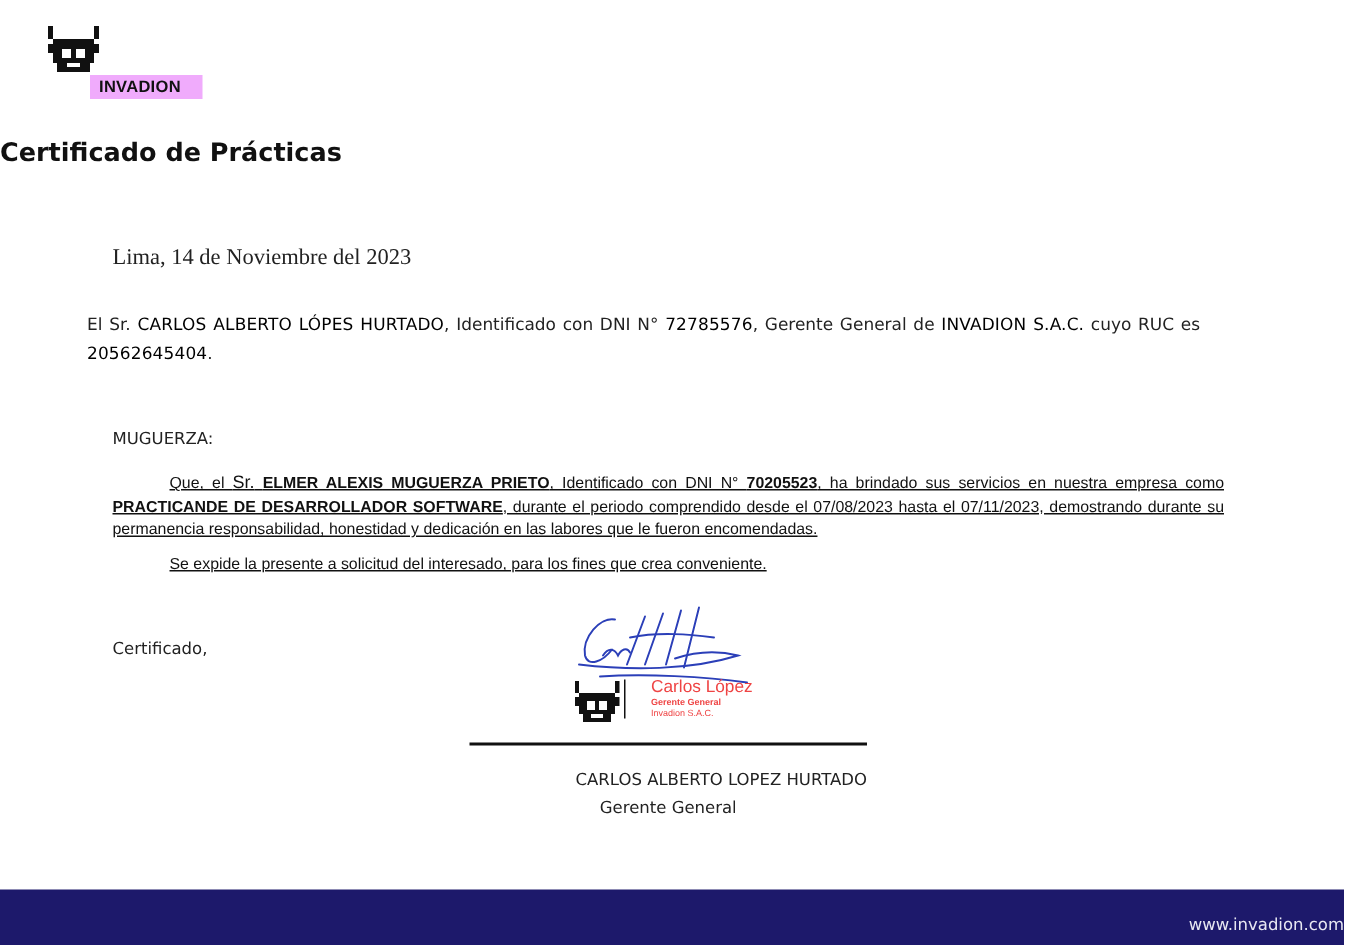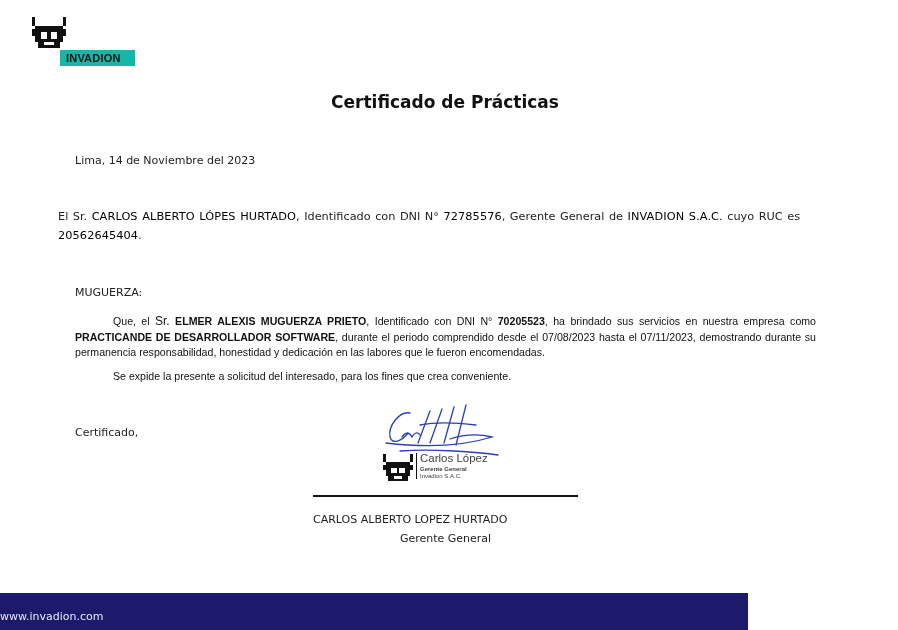--- a/index.html
+++ b/index.html
@@ -5,58 +5,58 @@
   html, body { margin: 0; padding: 0; }
   body {
     width: 898px; height: 630px; position: relative; overflow: hidden;
     background: #ffffff; color: #111111;
     font-family: "DejaVu Sans", sans-serif;
   }
   .logo { position: absolute; left: 32px; top: 17px; }
   .logo-mark { position: absolute; left: 0; top: 0; width: 34px; height: 34px; }
   .logo-badge {
     position: absolute; left: 28px; top: 33px; width: 75px; height: 16px;
-    background: #14b8a6; color: #111; font-family: "Liberation Sans", sans-serif;
+    background: #f0abfc; color: #111; font-family: "Liberation Sans", sans-serif;
     font-weight: bold; font-size: 11px; line-height: 16px; padding-left: 6px; box-sizing: border-box;
     letter-spacing: 0.2px;
   }
   .title {
-    position: absolute; left: 0; width: 890px; top: 92px; text-align: center;
+    position: absolute; left: 0; width: 890px; top: 92px; 
     font-family: "DejaVu Sans", sans-serif; font-weight: bold; font-size: 17px; color: #111;
   }
-  .date { position: absolute; left: 75px; top: 154px; font-size: 11px; color: #222; }
+  .date { position: absolute; left: 75px; top: 164px; font-size: 15px; color: #222; font-family: Liberation Serif, serif; }
   .intro {
     position: absolute; left: 58px; top: 207px; width: 742px; font-size: 11.3px; line-height: 19px;
     color: #222; text-align: justify;
   }
   .intro b { font-weight: normal; color: #000; letter-spacing: 0.1px; }
   .certifica { position: absolute; left: 75px; top: 286px; font-size: 11px; color: #222; }
   .body-p {
     position: absolute; left: 75px; width: 741px; font-family: "Liberation Sans", sans-serif;
-    font-size: 10.6px; line-height: 15.5px; color: #111; text-align: justify;
+    font-size: 10.6px; line-height: 15.5px; color: #111; text-align: justify; text-decoration: underline;
   }
   .p1 { top: 314px; text-indent: 38px; }
   .p2 { top: 369px; text-indent: 38px; }
   .body-p b { font-weight: bold; }
   .sr { font-size: 12px; }
   .closing { position: absolute; left: 75px; top: 426px; font-size: 11px; color: #222; }
   .signature { position: absolute; left: 380px; top: 403px; width: 130px; height: 86px; }
   .sig-name-stamp {
-    position: absolute; left: 36px; top: 50px; border-left: 1.5px solid #111; padding-left: 3px;
-    font-family: "Liberation Sans", sans-serif; color: #404040; line-height: 1;
+    position: absolute; left: 36px; top: 50px; border-left: 1.5px solid #111; padding-left: 17px;
+    font-family: "Liberation Sans", sans-serif; color: #ef4444; line-height: 1;
   }
   .sig-name-stamp .n { font-size: 11.5px; }
   .sig-name-stamp .r { font-size: 6px; font-weight: bold; margin-top: 1px; }
   .sig-name-stamp .c { font-size: 6px; margin-top: 1px; }
   .sig-line { position: absolute; left: 313px; top: 495px; width: 265px; height: 1.5px; background: #111; }
-  .signer-name { position: absolute; left: 313px; width: 265px; top: 513px; text-align: left; font-size: 11px; color: #222; }
+  .signer-name { position: absolute; left: 313px; width: 265px; top: 513px; text-align: right; font-size: 11px; color: #222; }
   .signer-role { position: absolute; left: 313px; width: 265px; top: 532px; text-align: center; font-size: 11px; color: #222; }
   .footer {
-    position: absolute; left: 0; top: 593px; width: 748px; height: 37px; background: #1d196b;
-    color: #e8e8f2; text-align: left; font-size: 11px; line-height: 48px;
+    position: absolute; left: 0; top: 593px; width: 896px; height: 37px; background: #1d196b;
+    color: #e8e8f2; text-align: right; font-size: 11px; line-height: 48px;
   }
 </style>
 </head>
 <body>
 
 <div class="logo">
   <svg class="logo-mark" viewBox="0 0 11 11" shape-rendering="crispEdges">
     <g fill="#111">
       <rect x="0" y="0" width="1" height="3"></rect>
       <rect x="10" y="0" width="1" height="3"></rect>

